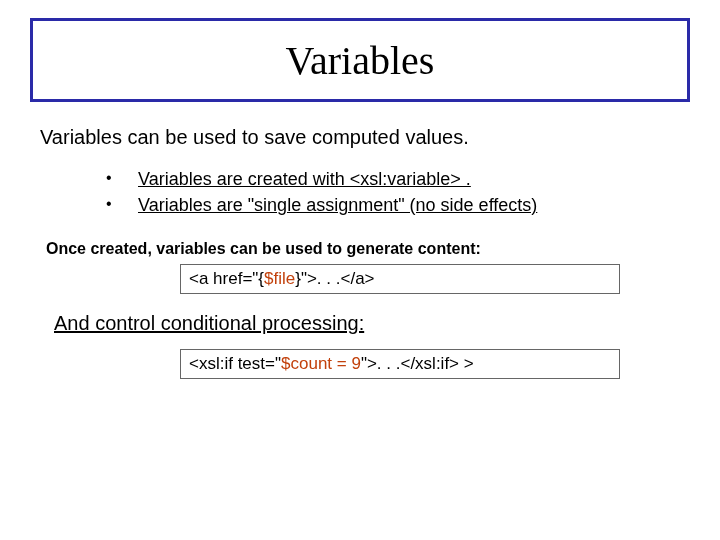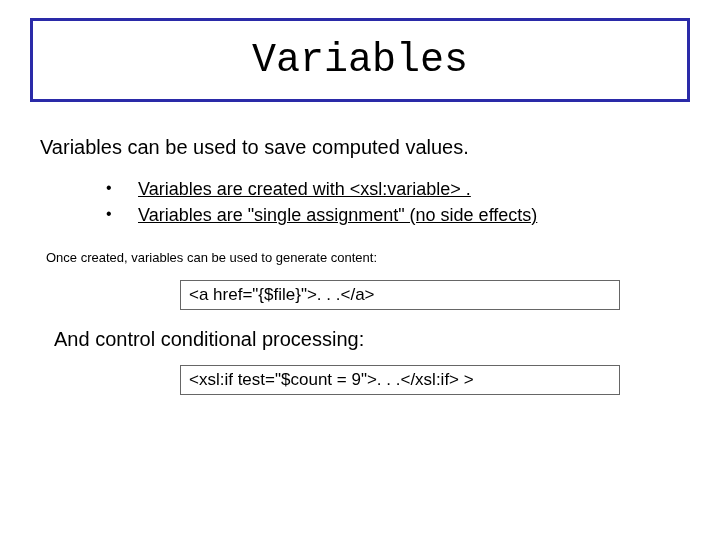--- a/index.html
+++ b/index.html
@@ -23,28 +23,28 @@
     top: 18px;
     width: 660px;
     height: 84px;
     border: 3px solid #2a2aa8;
     box-sizing: border-box;
     display: flex;
     align-items: center;
     justify-content: center;
   }
   .title-text {
-    font-family: Liberation Mono, monospace;
+    font-family: Liberation Serif, serif;
     font-size: 40px;
     font-weight: 400;
   }
   .body {
     position: absolute;
     left: 40px;
-    top: 136px;
+    top: 126px;
     width: 640px;
   }
   .lead {
     font-size: 20px;
     margin: 0 0 18px 0;
   }
   ul.bullets {
     list-style: none;
     margin: 0 0 22px 0;
     padding: 0 0 0 66px;
@@ -58,38 +58,40 @@
     margin: 2px 0;
   }
   ul.bullets li::before {
     content: "•";
     position: absolute;
     left: 0;
     top: 0;
     font-size: 16px;
   }
   .para {
-    font-size: 13px;
-    margin: 0 0 15px 6px;
+    font-size: 16px;
+    margin: 0 0 6px 6px;
+    font-weight: bold;
   }
   .para2 {
     font-size: 20px;
     margin: 18px 0 14px 14px;
+    text-decoration: underline;
   }
   .codebox {
     margin-left: 140px;
     width: 440px;
     border: 1px solid #666;
     background: #fff;
     padding: 4px 8px;
     font-family: Arial, Helvetica, sans-serif;
     font-size: 17px;
     box-sizing: border-box;
   }
-  .codebox .kw { color: #000000; }
+  .codebox .kw { color: #c2410c; }
 </style>
 </head>
 <body>
 
 <div class="slide">
 
   <div class="title-box">
     <div class="title-text">Variables</div>
   </div>
 

